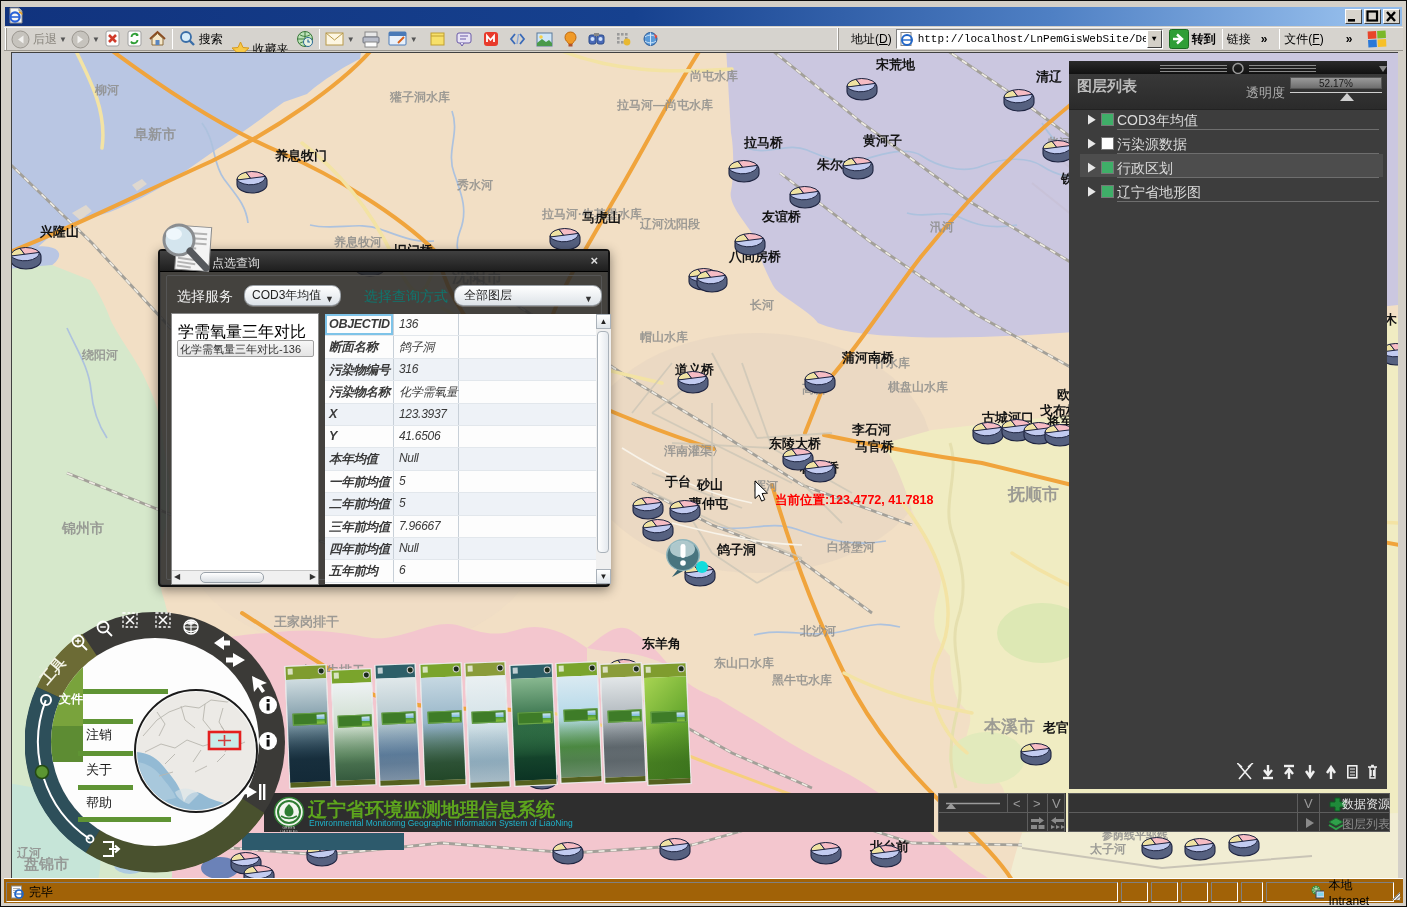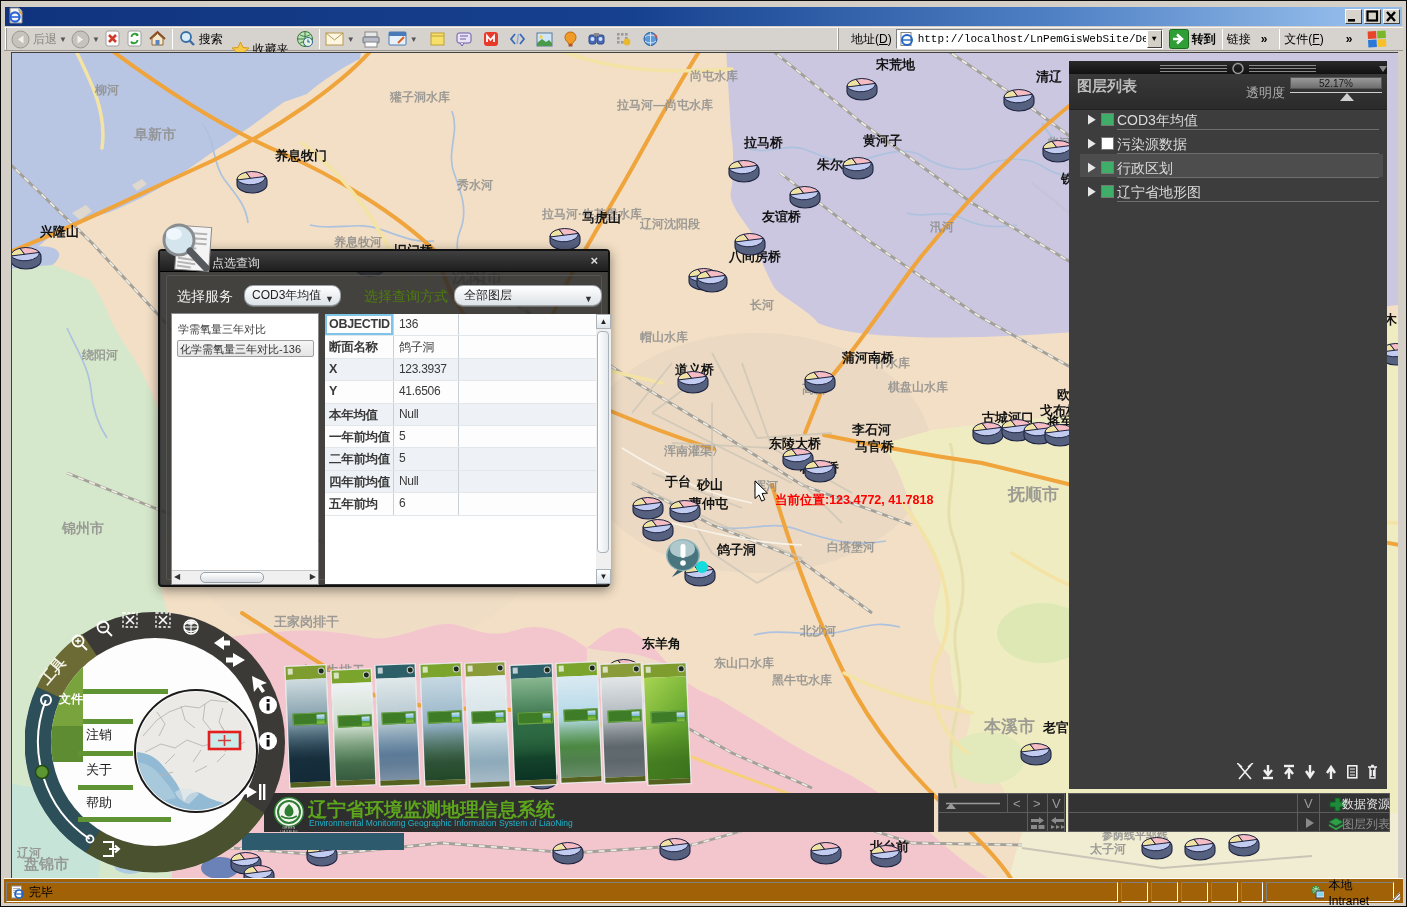--- a/index.html
+++ b/index.html
@@ -43,21 +43,21 @@
 .tbf { position:absolute; left:0; bottom:0; width:100%; height:5px; background:#55611f; }
 .prow { position:absolute; left:0; width:100%; height:20px; }
 .ptri { position:absolute; left:19px; top:3px; font-size:10px; color:#e8e8e8; transform:scaleY(1.3); }
 .pchk { position:absolute; left:32px; top:3px; width:13px; height:13px; border:1px solid #777; }
 .ptxt { position:absolute; left:48px; top:2px; font-size:14px; color:#dadada; }
 .psep { position:absolute; left:48px; width:262px; height:1px; background:#6e6e6e; }
 .combo { position:absolute; height:21px; background:linear-gradient(#ffffff,#dde3e8); border:1px solid #9aa0a6; border-radius:9px; font-size:12px; color:#222; line-height:19px; padding-left:9px; box-shadow:0 1px 0 rgba(255,255,255,0.25); white-space:nowrap; }
 .carr { position:absolute; right:8px; top:4px; font-size:9px; color:#333; }
 #dlist { position:absolute; left:11px; top:62px; width:148px; height:272px; background:#fff; border:1px solid #888; }
 #dtable { position:absolute; left:165px; top:63px; width:271px; height:270px; background:#fff; font-size:12.5px; color:#3a3a3a; overflow:hidden; }
-.trow { position:relative; width:100%; height:22.4px; border-bottom:1px solid #e2e7ec; }
+.trow { position:relative; width:100%; height:22.4px; border-bottom:1px solid #e2e7ec;font-style:italic; }
 .trow .c1 { position:absolute; left:0; top:0; width:69px; height:100%; border-right:1px solid #c8d0d8; font-weight:bold; padding:3px 0 0 4px; letter-spacing:-0.3px; white-space:nowrap; }
 .trow .c2 { position:absolute; left:69px; top:0; width:65px; height:100%; border-right:1px solid #c8d0d8; padding:3px 0 0 5px; font-size:12px; letter-spacing:-0.3px; white-space:nowrap; }
 #dscroll { position:absolute; left:436px; top:63px; width:15px; height:270px; background:#f0f0f0; }
 </style>
 </head>
 <body>
 <div id="win">
   <div id="titlebar">
     <span class="ieicon"><svg width="17" height="17">
           <path d="M3 1 h9 l3 3 v12 h-12 z" fill="#f6f6f4" stroke="#8a8a8a"></path>
@@ -819,59 +819,71 @@
         <ellipse cx="14" cy="11" rx="8" ry="6" fill="#f0f8fc" opacity="0.95"></ellipse>
         <path d="M30 28 L46 45" stroke="#55585c" stroke-width="7" stroke-linecap="round"></path>
       </svg>
       <div style="position:absolute;left:0;top:0;width:100%;height:21px;background:linear-gradient(#404040,#1e1e1e);border-bottom:1px solid #000;">
         <span style="position:absolute;left:52px;top:4px;font-size:12px;color:#e0e0e0;">点选查询</span>
         <span style="position:absolute;right:10px;top:2px;font-size:13px;color:#ddd;font-weight:bold;">×</span>
       </div>
       <div style="position:absolute;left:6px;top:24px;right:6px;bottom:5px;border:1px solid #555;border-radius:2px;"></div>
       <span style="position:absolute;left:17px;top:37px;font-size:14px;color:#f0f0f0;">选择服务</span>
       <div class="combo" style="left:84px;top:34px;width:97px;padding-left:7px;">COD3年均值<span class="carr" style="right:6px;">▼</span></div>
-      <span style="position:absolute;left:204px;top:37px;font-size:14px;color:#4d7c0f;">选择查询方式</span>
+      <span style="position:absolute;left:204px;top:37px;font-size:14px;color:#0f766e;">选择查询方式</span>
       <div class="combo" style="left:294px;top:34px;width:148px;">全部图层<span class="carr">▼</span></div>
       <div id="dlist">
-        <div style="position:absolute;left:6px;top:8px;font-size:11px;color:#404040;">学需氧量三年对比</div>
+        <div style="position:absolute;left:6px;top:8px;font-size:16px;color:#000000;">学需氧量三年对比</div>
         <div style="position:absolute;left:5px;top:26px;width:137px;height:17px;background:linear-gradient(#f6f6f6,#e4e4e4);border:1px solid #a0a0a0;border-radius:2px;font-size:11px;color:#333;line-height:16px;padding-left:2px;">化学需氧量三年对比-136</div>
         <div style="position:absolute;left:0;bottom:0;width:100%;height:14px;background:#f0f0f0;border-top:1px solid #c8c8c8;">
           <span style="position:absolute;left:2px;top:1px;font-size:8px;color:#333;">◀</span>
           <span style="position:absolute;right:2px;top:1px;font-size:8px;color:#333;">▶</span>
           <div style="position:absolute;left:28px;top:1px;width:64px;height:11px;background:linear-gradient(#fff,#d8dde2);border:1px solid #9aa2aa;border-radius:5px;"></div>
         </div>
       </div>
       <div id="dtable">
 <div class="trow" style="background:#fdfdfd;">
             <div class="c1" style="box-shadow:inset 0 0 0 2px #7ec3e8;">OBJECTID</div>
             <div class="c2">136</div>
           </div>
 <div class="trow" style="background:#fdfdfd;">
             <div class="c1" style="">断面名称</div>
             <div class="c2">鸽子洞</div>
           </div>
 <div class="trow" style="background:#eef2f7;">
+            <div class="c1" style="">污染物编号</div>
+            <div class="c2">316</div>
+          </div>
+<div class="trow" style="background:#fdfdfd;">
+            <div class="c1" style="">污染物名称</div>
+            <div class="c2">化学需氧量</div>
+          </div>
+<div class="trow" style="background:#eef2f7;">
             <div class="c1" style="">X</div>
             <div class="c2">123.3937</div>
           </div>
 <div class="trow" style="background:#fdfdfd;">
             <div class="c1" style="">Y</div>
             <div class="c2">41.6506</div>
           </div>
 <div class="trow" style="background:#eef2f7;">
             <div class="c1" style="">本年均值</div>
             <div class="c2">Null</div>
           </div>
 <div class="trow" style="background:#fdfdfd;">
             <div class="c1" style="">一年前均值</div>
             <div class="c2">5</div>
           </div>
 <div class="trow" style="background:#eef2f7;">
             <div class="c1" style="">二年前均值</div>
             <div class="c2">5</div>
+          </div>
+<div class="trow" style="background:#fdfdfd;">
+            <div class="c1" style="">三年前均值</div>
+            <div class="c2">7.96667</div>
           </div>
 <div class="trow" style="background:#eef2f7;">
             <div class="c1" style="">四年前均值</div>
             <div class="c2">Null</div>
           </div>
 <div class="trow" style="background:#fdfdfd;">
             <div class="c1" style="">五年前均</div>
             <div class="c2">6</div>
           </div>
 </div>

